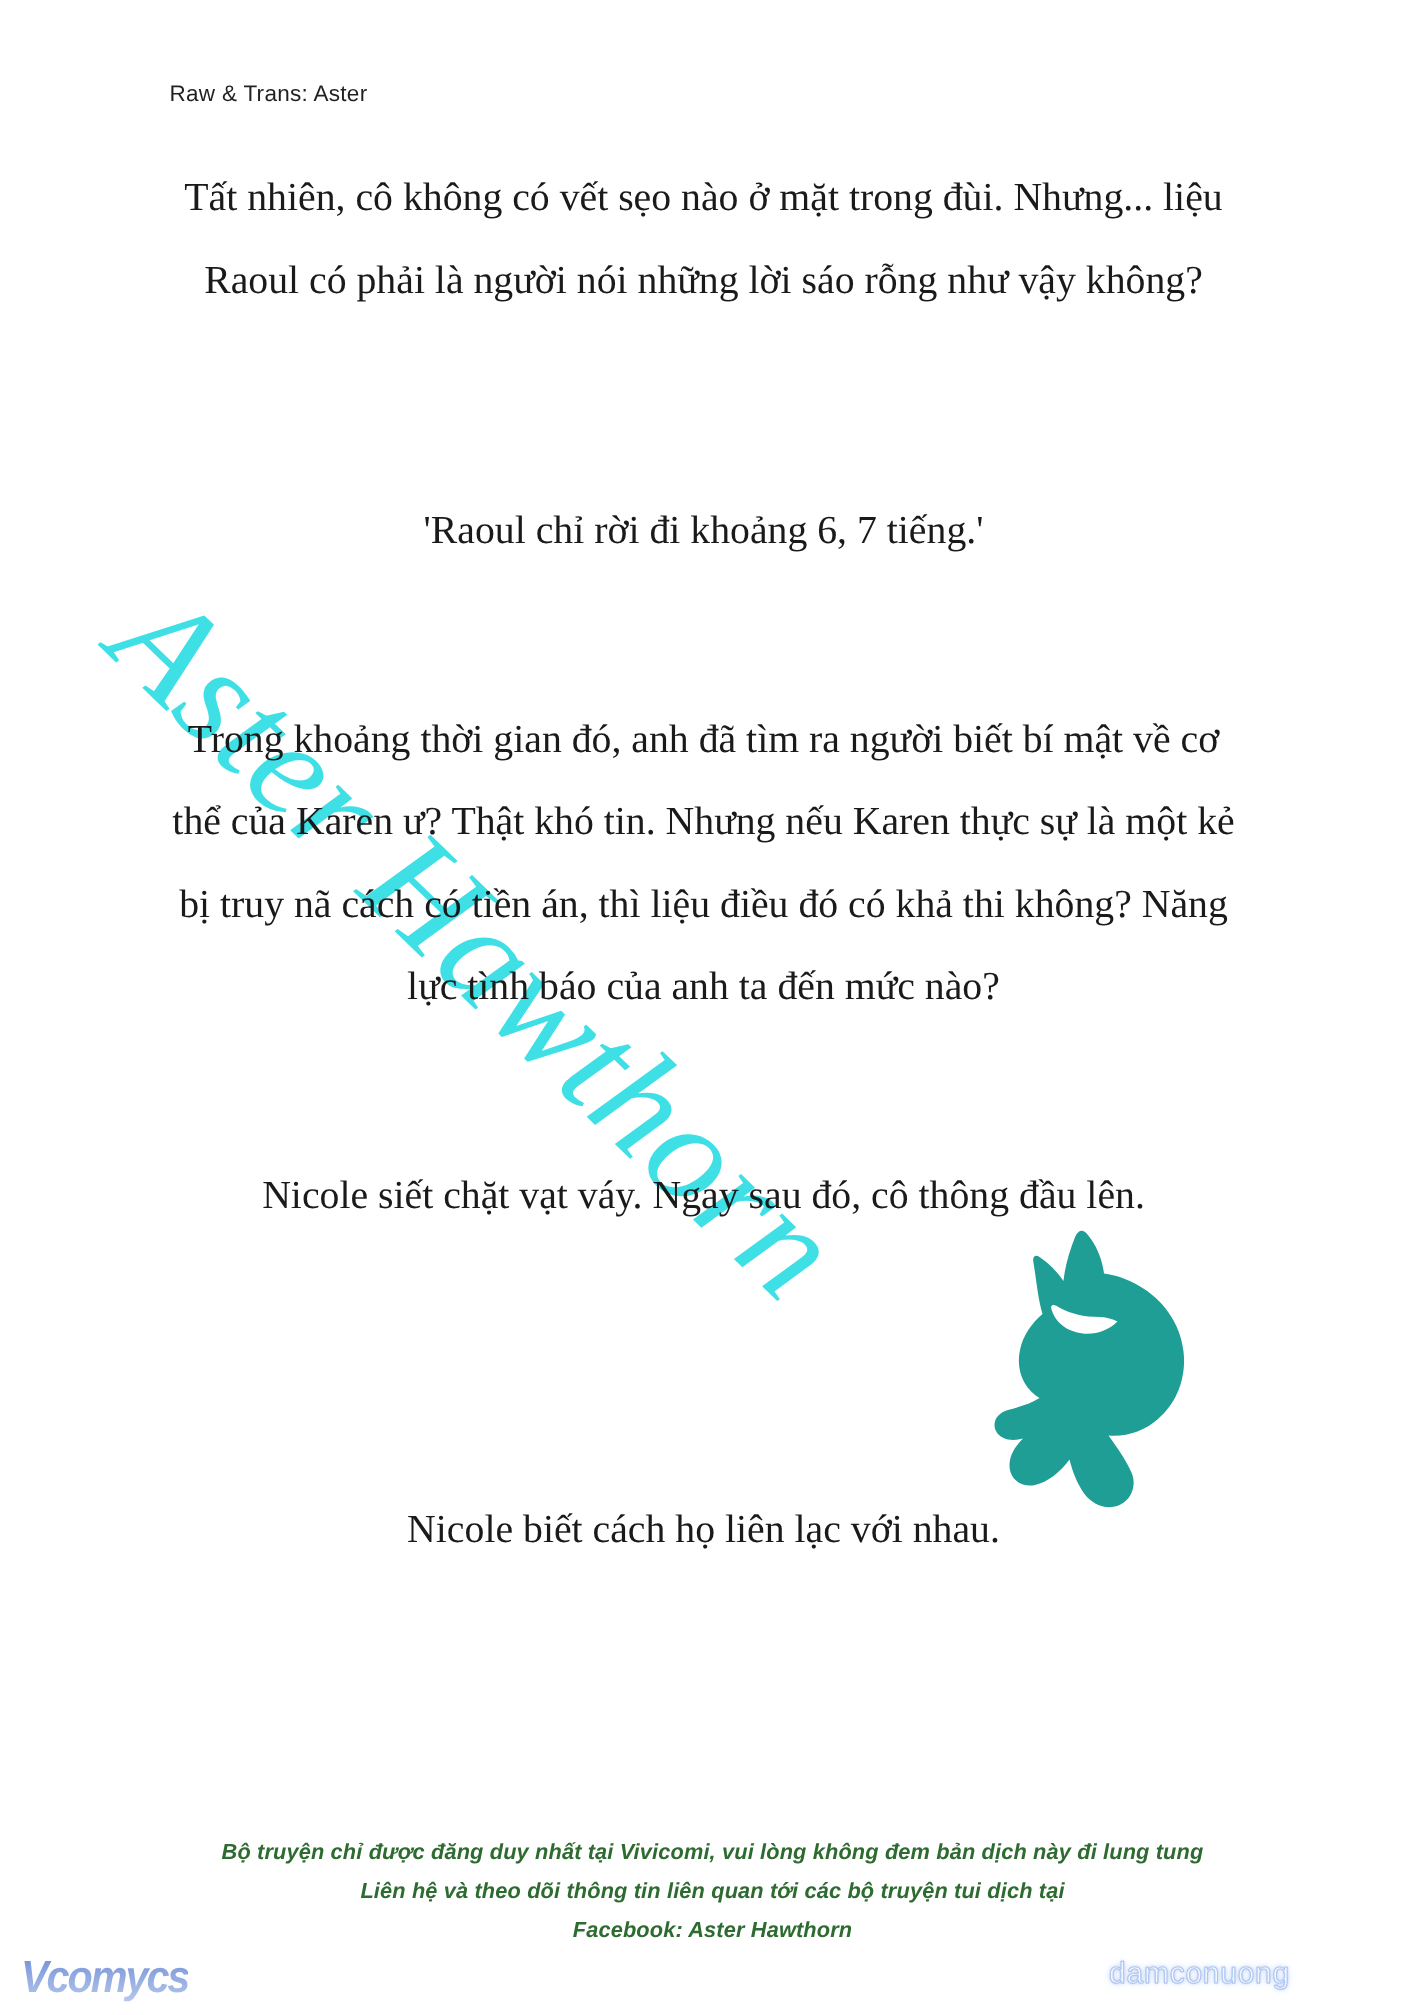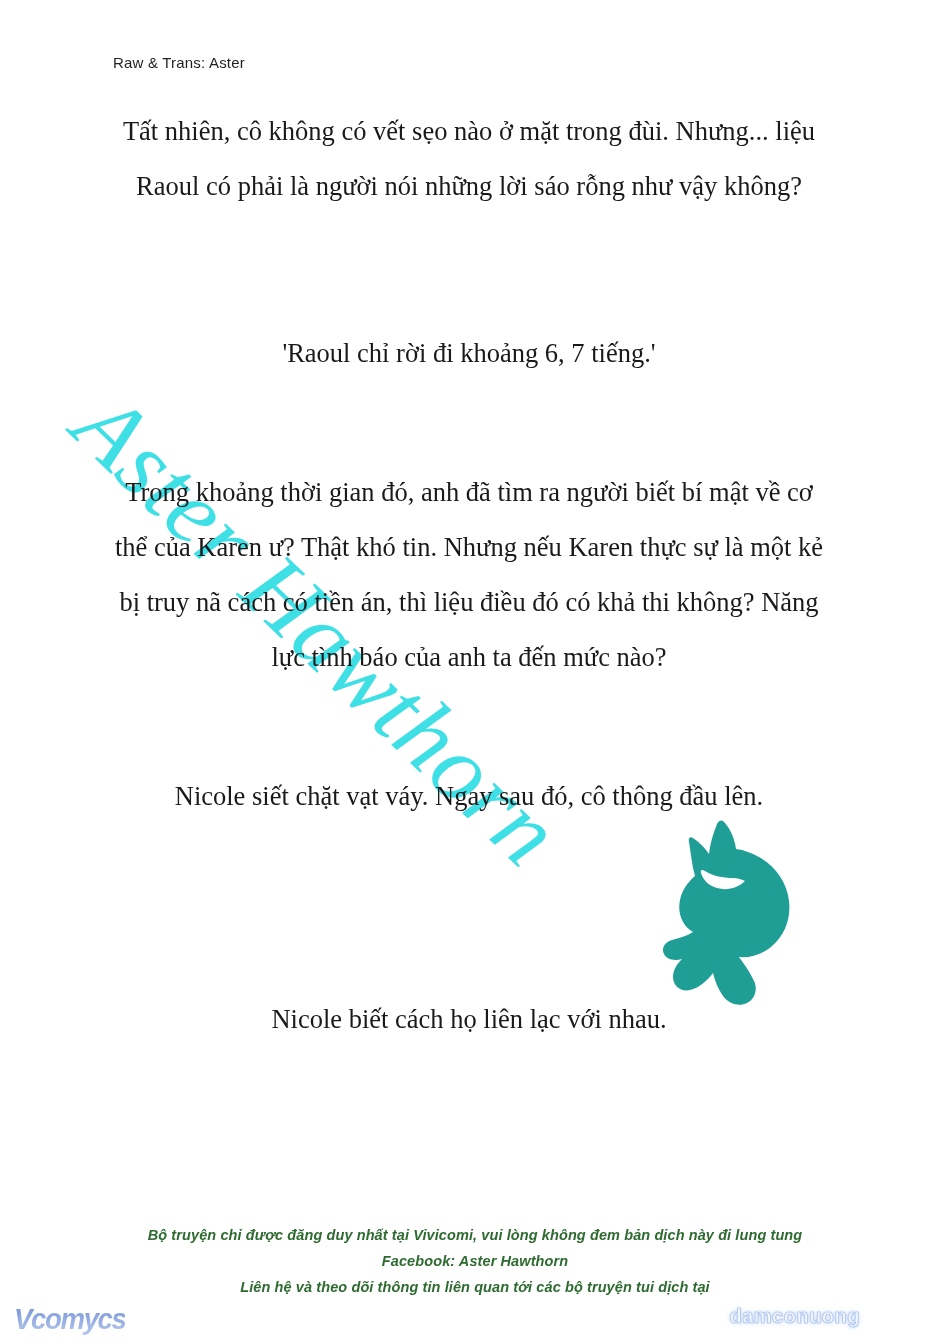--- a/index.html
+++ b/index.html
@@ -126,21 +126,21 @@
     transform: scaleX(0.92);
     transform-origin: left center;
     display: inline-block;
     line-height: 48px;
   }
   .site-watermark {
     position: absolute;
     right: 14px;
     top: 1305px;
     font-family: "Liberation Sans", sans-serif;
-    font-weight: bold;
+    font-weight: normal;
     font-size: 20px;
     letter-spacing: 0.5px;
     color: #f2f6ff;
     text-shadow:
       0 0 1px #8fb0e8,
       0 0 3px #b9cdf2,
       0 0 7px #d8e4fa;
     -webkit-text-stroke: 0.6px #a9c2ee;
   }
 </style>
@@ -199,22 +199,22 @@
         C 72 73 83 70 90 63
         C 86 61 82 60 78 60
         C 68 60 58 58 50 53
         C 47 51 45 52 46 55
         Z"></path>
     </svg>
   </div>
 
   <div class="footer-notice">
     <div>Bộ truyện chỉ được đăng duy nhất tại Vivicomi, vui lòng không đem bản dịch này đi lung tung</div>
+    <div>Liên hệ và theo dõi thông tin liên quan tới các bộ truyện tui dịch tại</div>
     <div>Facebook: Aster Hawthorn</div>
-    <div>Liên hệ và theo dõi thông tin liên quan tới các bộ truyện tui dịch tại</div>
   </div>
 
   <div class="bottom-bar"></div>
 
   <div class="brand-logo">
     <span class="logo-text">Vcomycs</span>
   </div>
 
   <div class="site-watermark">damconuong</div>
 

